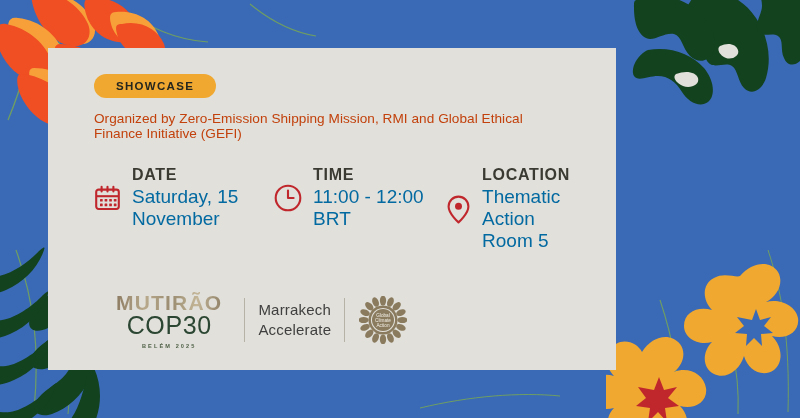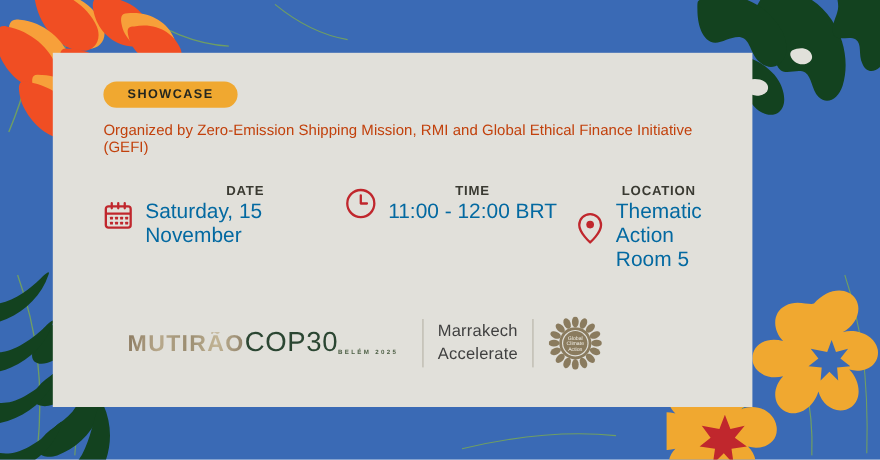--- a/index.html
+++ b/index.html
@@ -22,21 +22,21 @@
   #deco-top-left   { left: -6px;  top: -10px; }
   #deco-top-right  { right: -4px; top: -8px; }
   #deco-bottom-left{ left: -18px; bottom: -14px; }
   #deco-bottom-right{ right: -6px; bottom: -10px; }
   #deco-lines      { left: 0; top: 0; }
 
   
   #card {
     position: absolute;
     left: 48px; top: 48px;
-    width: 636px; height: 322px;
+    width: 568px; height: 322px;
     background: #E1E0DA;
     z-index: 5;
     padding: 26px 46px 0 46px;
   }
   #badge {
     display: inline-block;
     background: #F0A830;
     color: #24261F;
     font-size: 11.5px;
     font-weight: bold;
@@ -70,43 +70,42 @@
     display: flex;
     align-items: center;
     gap: 11px;
   }
   #detail-date     { width: 222px; }
   #detail-time     { width: 212px; }
   #detail-location { flex: 1; }
   .detail-icon { flex: 0 0 auto; line-height: 0; }
   .detail-text { display: flex; flex-direction: column; gap: 2px; }
   .detail-label {
-    font-size: 12px;
+    font-size: 16px;
     font-weight: bold;
     letter-spacing: 0.7px;
     color: #3A3A32;
-    text-align: center;
   }
   .detail-value {
     font-size: 19px;
     color: #0369a1;
   }
 
   
   #logos {
     display: flex;
     align-items: center;
     margin-top: 40px;
     padding-left: 22px;
     gap: 0;
   }
   #logo-cop30 {
     display: flex;
-    flex-direction: row;
-    align-items: flex-end;
+    flex-direction: column;
+    align-items: center;
     padding-right: 22px;
   }
   #logo-mutirao {
     font-size: 21px;
     font-weight: bold;
     letter-spacing: 1.2px;
     background: linear-gradient(95deg,#8C7B62 0%,#B8A98C 28%,#9A8C70 52%,#C3B596 76%,#8E8068 100%);
     -webkit-background-clip: text;
     background-clip: text;
     color: transparent;

